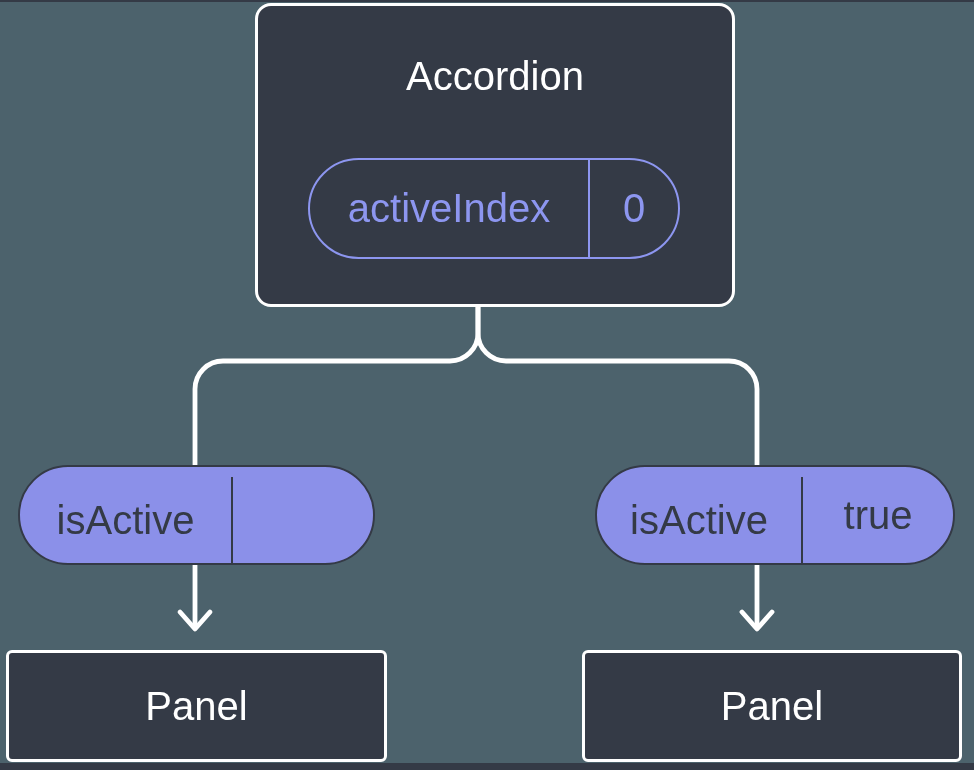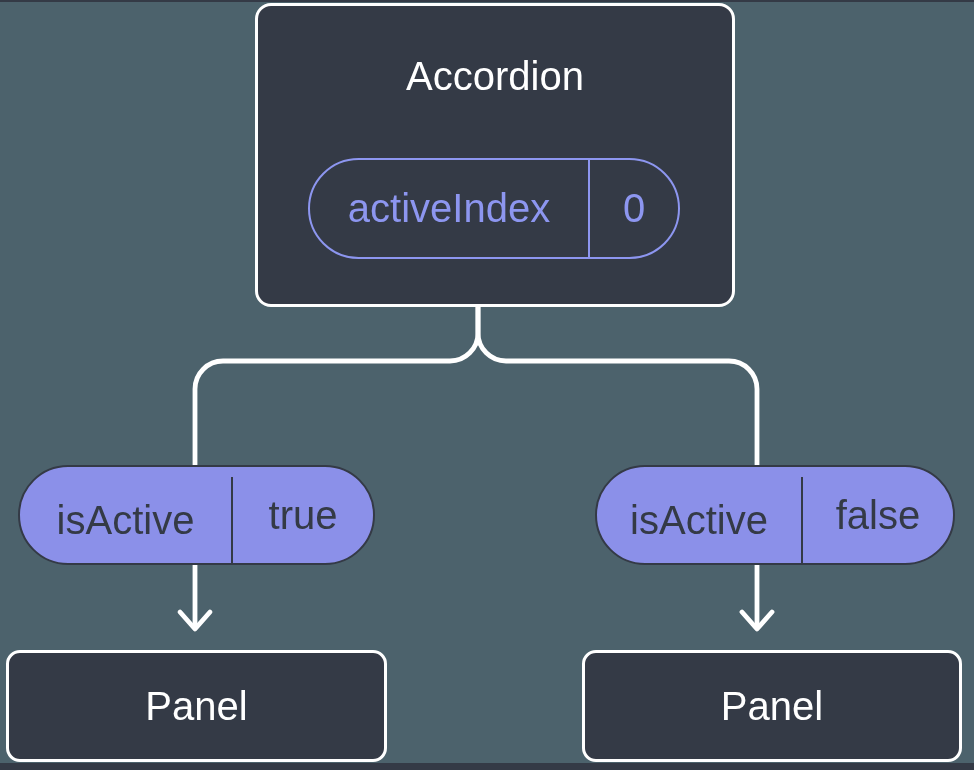--- a/index.html
+++ b/index.html
@@ -117,21 +117,21 @@
   .prop-pill.right .prop-name { width: 204px; }
   .prop-value {
     flex: 1;
     display: flex;
     align-items: center;
     justify-content: center;
   }
   .panel-node {
     top: 650px;
     height: 112px;
-    border-radius: 14px;
+    border-radius: 6px;
     display: flex;
     align-items: center;
     justify-content: center;
     color: var(--text-light);
     font-size: 40px;
     font-weight: 500;
   }
   .panel-node.left  { left: 6px;   width: 381px; }
   .panel-node.right { left: 582px; width: 380px; }
   .edge-strip {
@@ -161,26 +161,25 @@
   <div class="node root-node">
     <div class="root-title">Accordion</div>
     <div class="state-pill">
       <span class="state-name">activeIndex</span>
       <span class="state-value">0</span>
     </div>
   </div>
 
   <div class="prop-pill left">
     <span class="prop-name">isActive</span>
-    <span class="prop-value">true</span>
   </div>
 
   <div class="prop-pill right">
     <span class="prop-name">isActive</span>
-    <span class="prop-value">false</span>
+    <span class="prop-value">true</span>
   </div>
 
   <div class="node panel-node left">
     <span>Panel</span>
   </div>
 
   <div class="node panel-node right">
     <span>Panel</span>
   </div>
 

